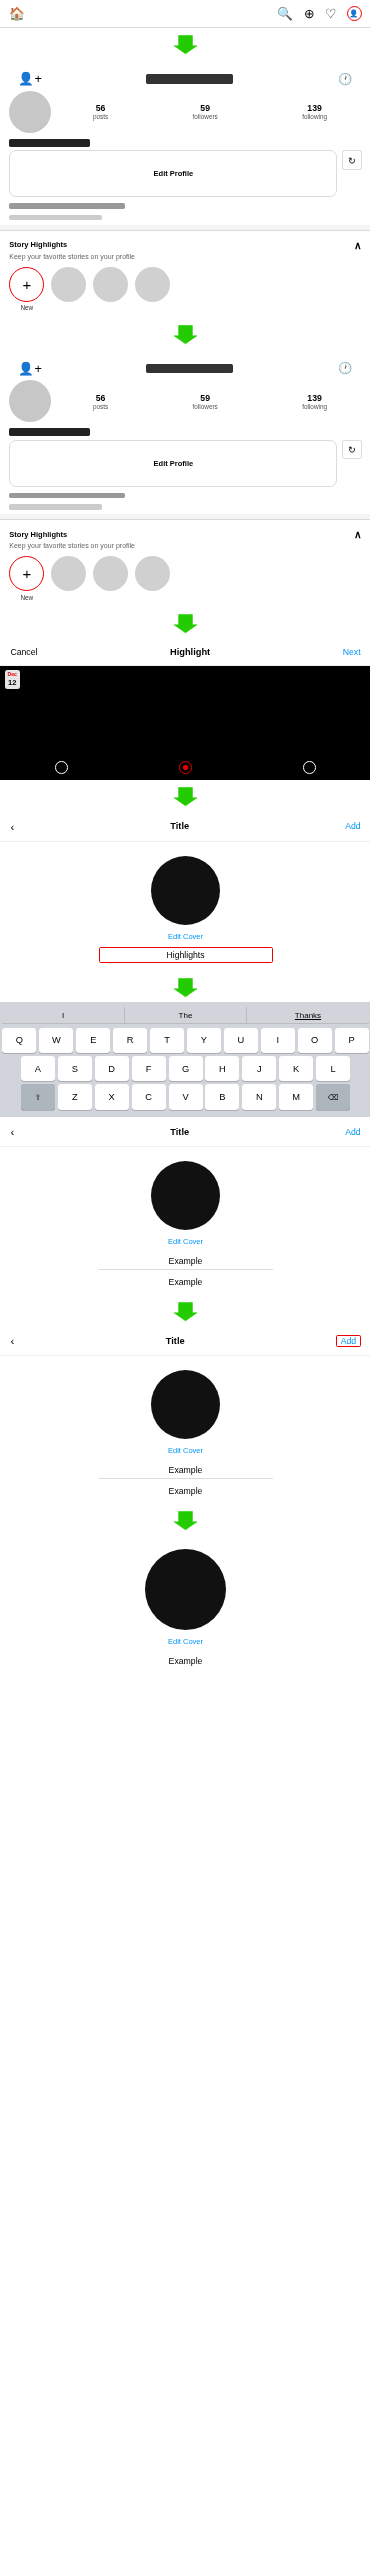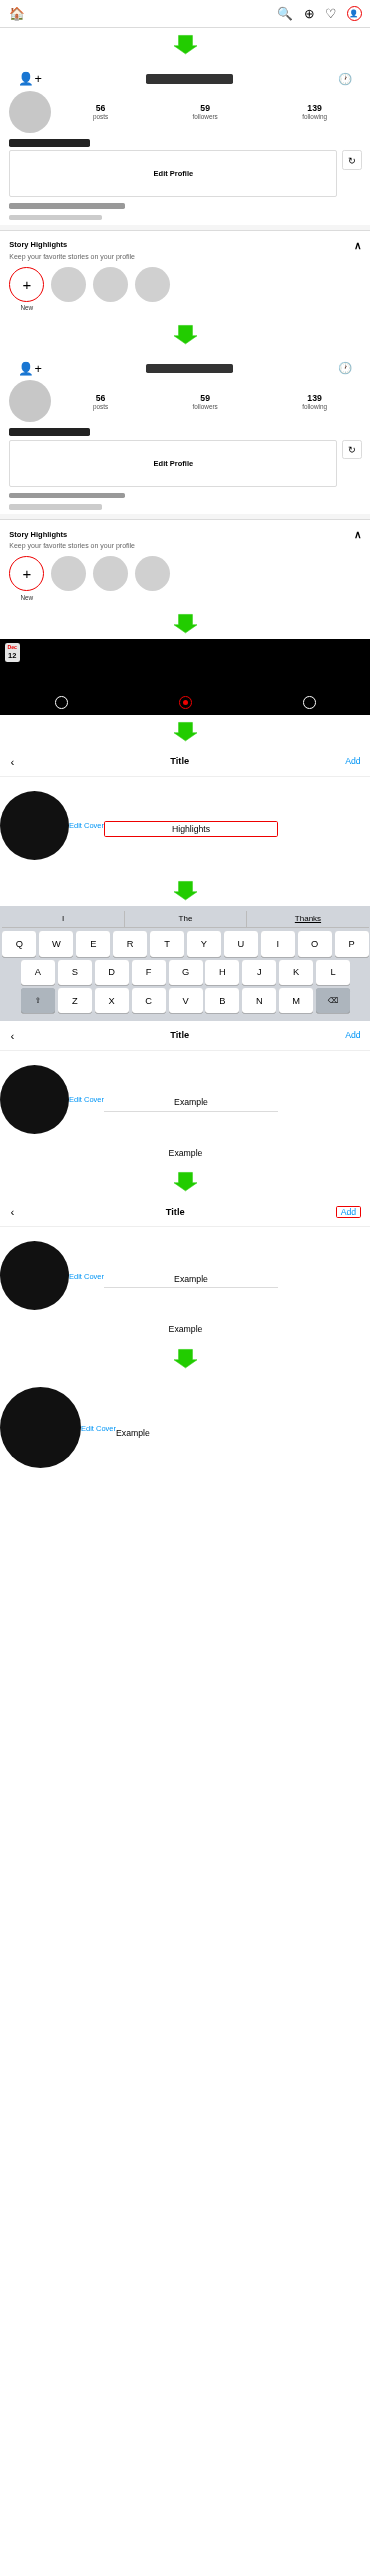--- a/index.html
+++ b/index.html
@@ -68,21 +68,21 @@
       gap: 4.6px;
       margin-bottom: 5.8px;
     }
     .add-person-btn {
       font-size: 12.7px; cursor: pointer;
     }
     .edit-profile-btn {
       flex: 1;
       border: 0.6px solid #dbdbdb;
       background: #fff;
-      border-radius: 2px;
+      border-radius: 7px;
       padding: 18px 0;
       font-size: 7.5px;
       font-weight: 600;
       cursor: pointer;
       text-align: center;
     }
     .refresh-btn {
       width: 19.7px; height: 19.7px;
       border: 0.6px solid #dbdbdb;
       background: #fff;
@@ -185,21 +185,21 @@
 
     
     .media-row {
       display: flex;
       gap: 1.2px;
       background: #000;
     }
     .media-cell {
       flex: 1;
       background: #000;
-      height: 76px;
+      height: 114px;
       display: flex;
       align-items: flex-end;
       justify-content: center;
       padding-bottom: 5.8px;
       position: relative;
     }
     .media-cell-date {
       position: absolute;
       top: 4.6px; left: 4.6px;
       background: rgba(255,255,255,0.9);
@@ -223,21 +223,21 @@
       border-color: #e00;
     }
     .radio-btn.selected::after {
       content: '';
       width: 5.8px; height: 5.8px;
       border-radius: 50%;
       background: #e00;
     }
     .title-cover-wrap {
       display: flex;
-      flex-direction: row;
+      flex-direction: column;
       align-items: center;
       padding: 14px 0 7px;
     }
     .cover-circle {
       width: 69px; height: 69px;
       border-radius: 50%;
       background: #111;
       margin-bottom: 7px;
     }
     .edit-cover-link {
@@ -495,20 +495,25 @@
   </div>
 </div>
 
 <div class="arrow-down">
   <svg viewBox="0 0 40 40" fill="none" xmlns="http://www.w3.org/2000/svg">
     <polygon points="8,6 32,6 32,24 40,24 20,38 0,24 8,24" fill="#22cc00" stroke="#22cc00" stroke-width="1"></polygon>
   </svg>
 </div>
 
 <div class="screen-section">
+  <div class="top-bar">
+    <span class="top-bar-action">Cancel</span>
+    <span class="top-bar-title">Highlight</span>
+    <span class="top-bar-action blue">Next</span>
+  </div>
   <div class="media-row">
     <div class="media-cell">
       <div class="media-cell-date">
         <span class="month">Dec</span>
         <span class="day">12</span>
       </div>
       <div class="radio-btn"></div>
     </div>
     <div class="media-cell">
       <div class="radio-btn selected"></div>

